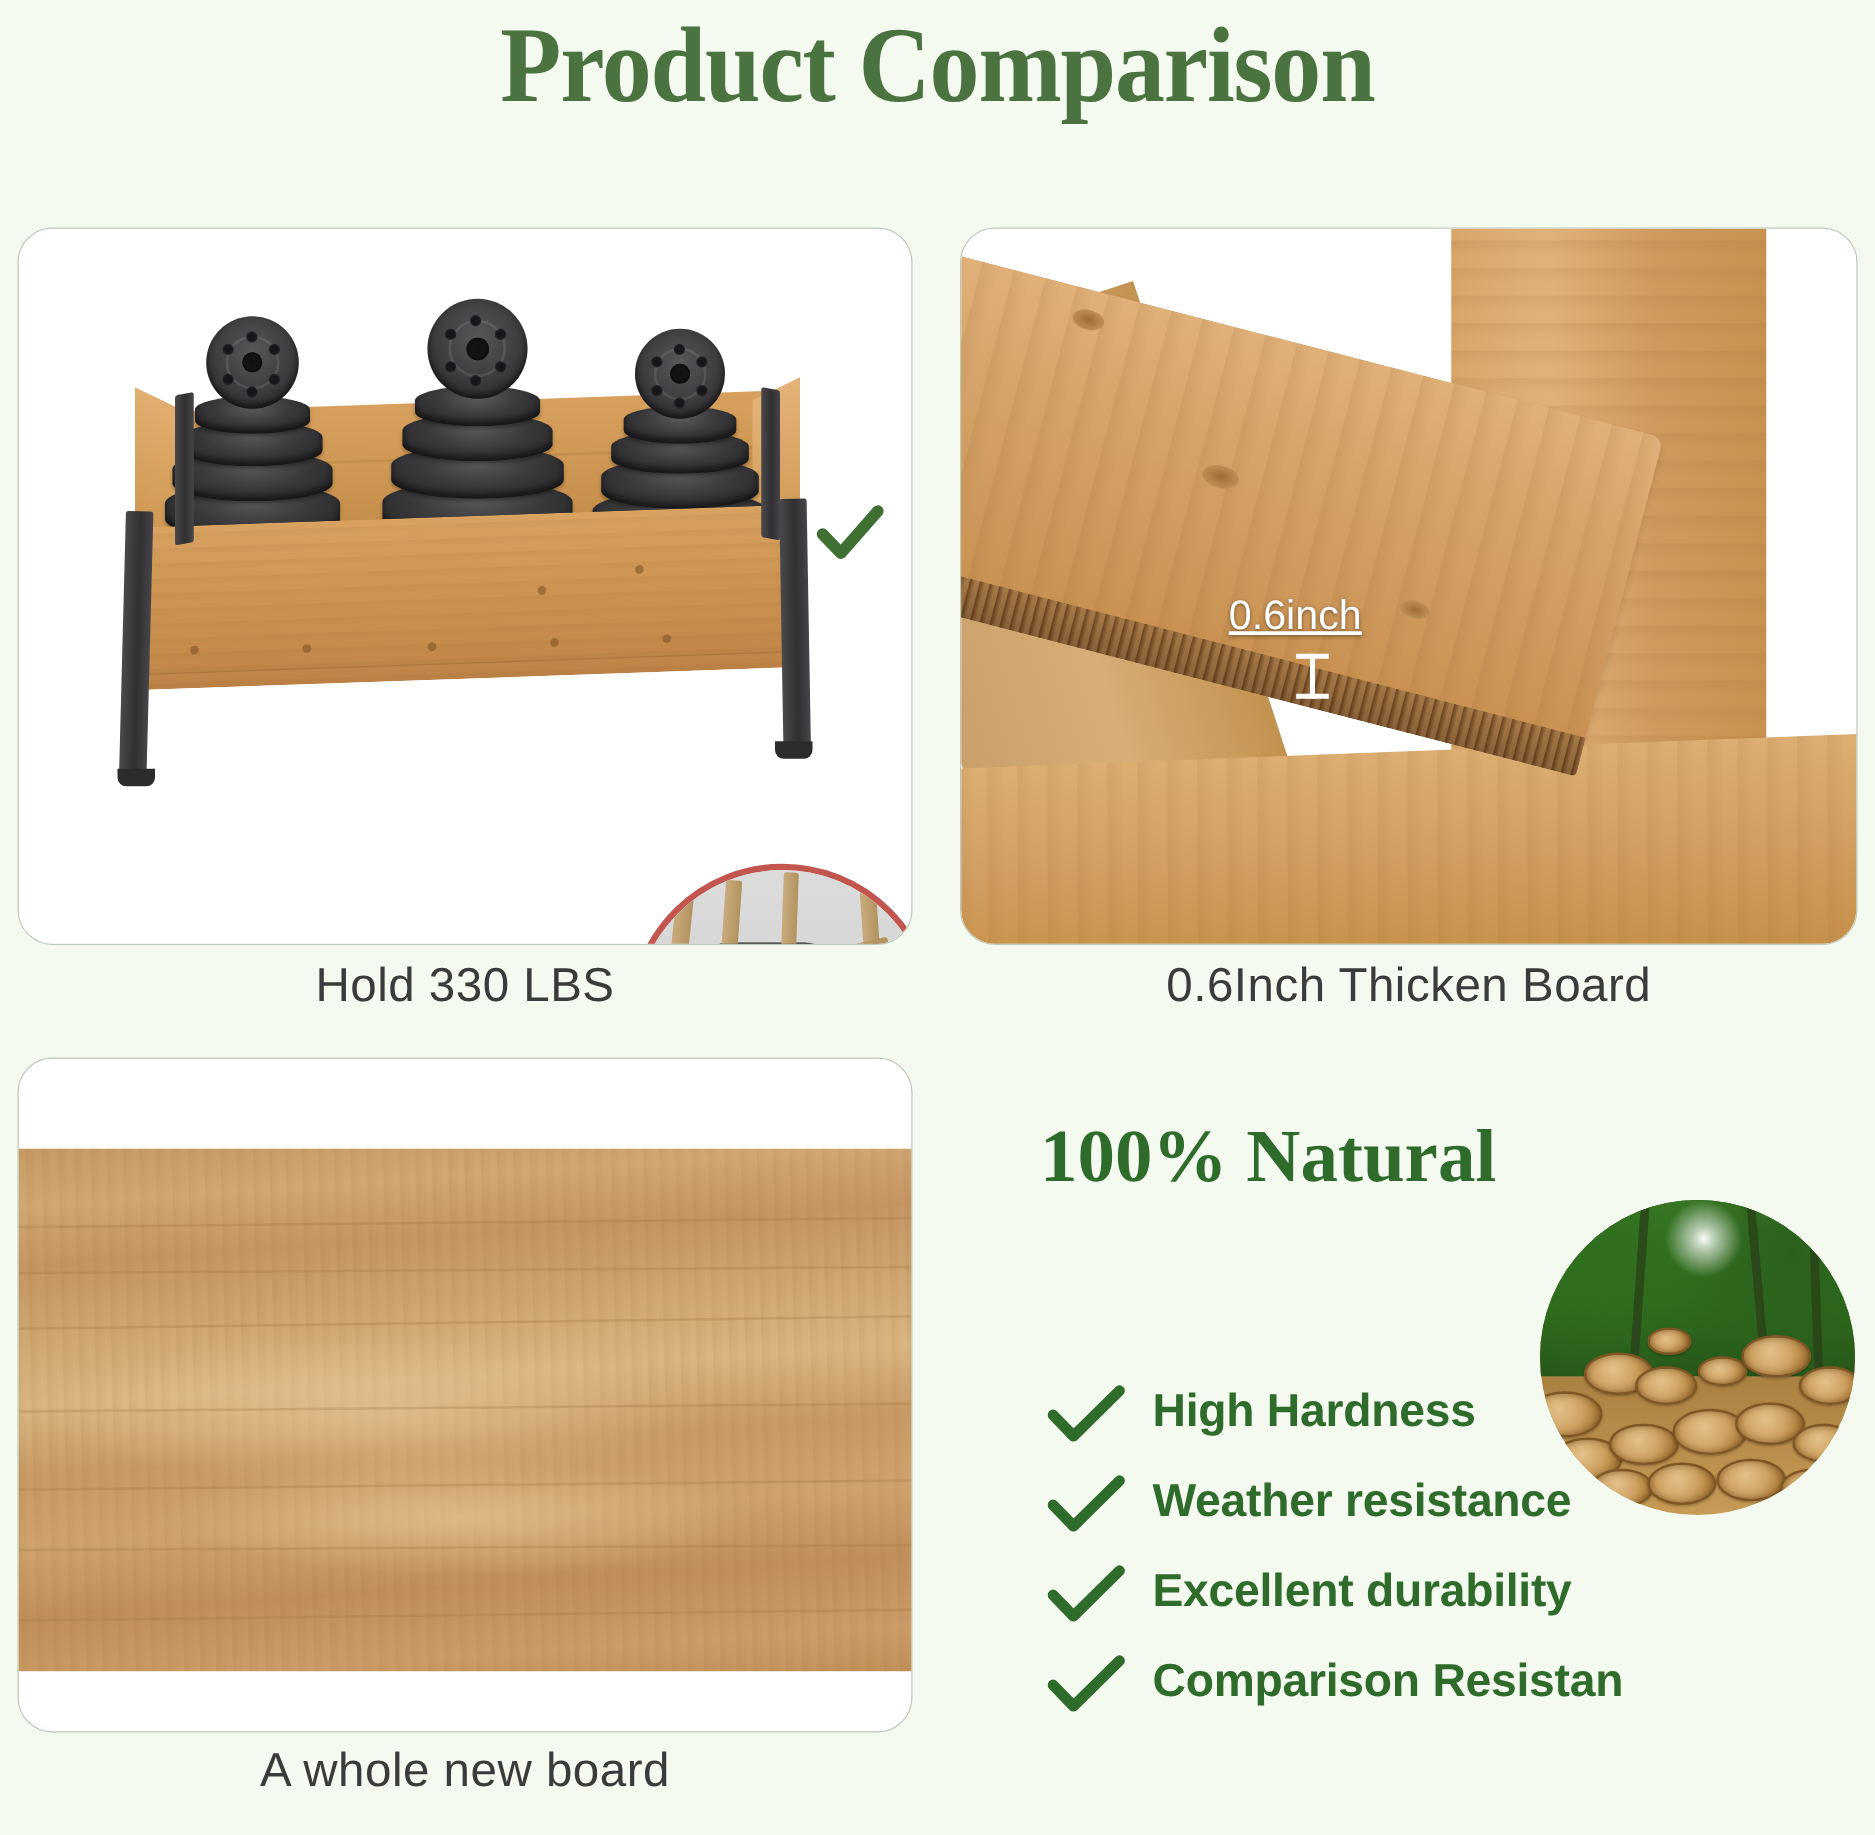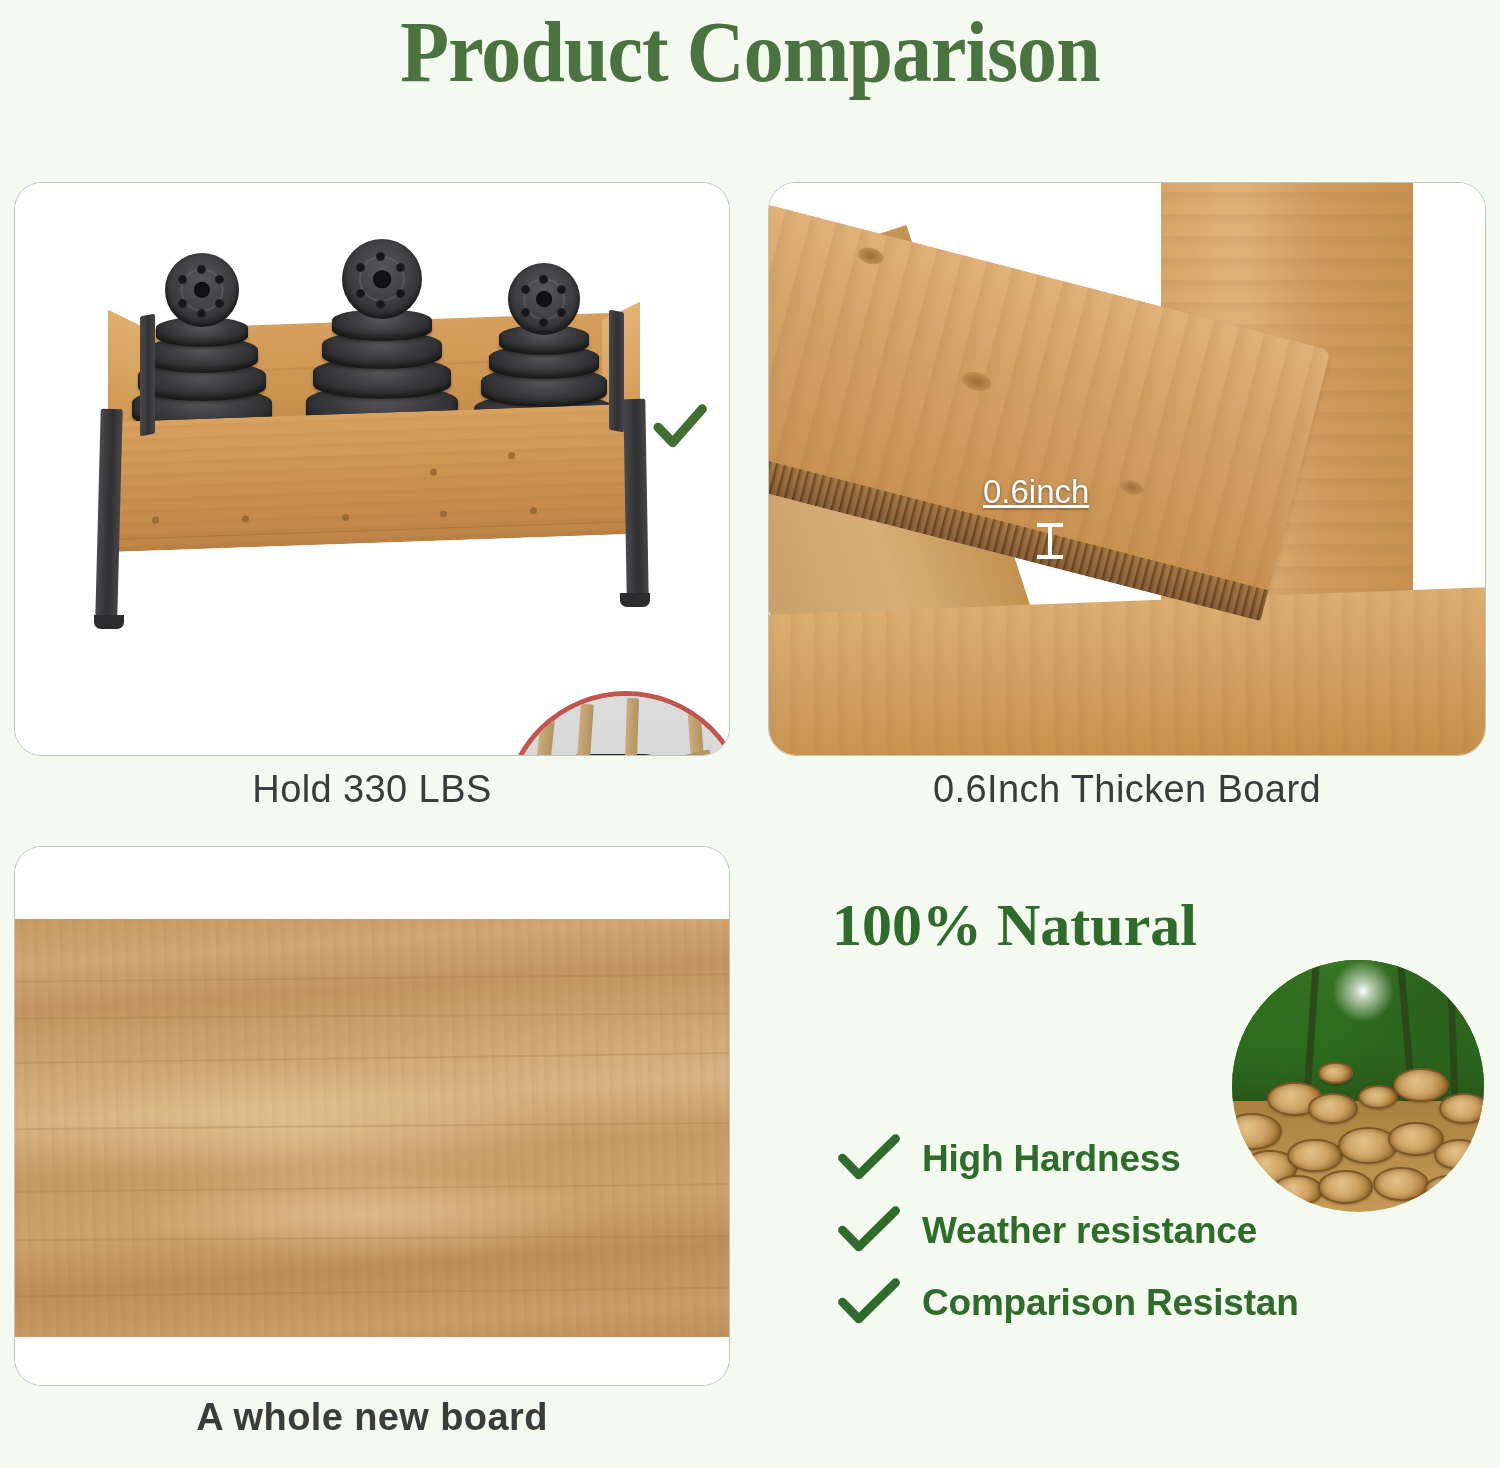--- a/index.html
+++ b/index.html
@@ -40,21 +40,21 @@
   .caption {
     position: absolute;
     text-align: center;
     font-size: 38px;
     color: #3b3b3b;
     letter-spacing: 0.4px;
     white-space: nowrap;
   }
   #cap-hold  { left: 14px;  top: 768px;  width: 716px; }
   #cap-thick { left: 768px; top: 768px;  width: 718px; }
-  #cap-board { left: 14px;  top: 1396px; width: 716px; font-weight: bold; }
+  #cap-board { left: 14px;  top: 1396px; width: 716px; }
 
   
   .check {
     position: absolute;
     width: 62px; height: 62px;
     color: #3f7032;
     z-index: 30;
   }
   .check svg { width: 100%; height: 100%; display: block; }
   #check-hold  { left: 634px; top: 212px; }
@@ -273,21 +273,21 @@
   .lc-trunk { position:absolute; width:7px; background:#2a3f1a; opacity:.75; }
   .lc-logs { position:absolute; left:0; bottom:0; width:100%; height:56%; }
   .log {
     position:absolute; border-radius:50%;
     background: radial-gradient(circle at 42% 38%, #e3c189 0%, #cfa464 45%, #b2823f 75%, #8a5f2a 100%);
     box-shadow: inset 0 0 6px rgba(90,58,22,0.55), 0 1px 2px rgba(0,0,0,.25);
     border: 2px solid #7e5724;
   }
 
   .feature-list { position:absolute; left: 838px; top: 1108px; width: 560px; }
-  .feature-row { display:flex; align-items:flex-end; height: 72px; }
+  .feature-row { display:flex; align-items:flex-start; height: 72px; }
   .feature-check { width: 62px; height: 46px; color:#2f6b2b; flex:0 0 62px; }
   .feature-check svg { width:100%; height:100%; display:block; }
   .feature-label {
     margin-left: 22px;
     font-size: 37px; font-weight: bold; color:#2f6b2b;
     white-space: nowrap; letter-spacing:-0.2px;
   }
 </style>
 </head>
 <body>
@@ -491,17 +491,25 @@
           </svg>
       </span>
       <span class="feature-label">Weather resistance</span>
     </div>
     <div class="feature-row">
       <span class="feature-check">
         <svg viewBox="0 0 24 18">
             <path d="M1.6 9.4 L8.0 16.0 L22.4 1.8" fill="none" stroke="currentColor" stroke-width="3.4" stroke-linecap="round" stroke-linejoin="round"></path>
           </svg>
       </span>
+      <span class="feature-label">Excellent durability</span>
+    </div>
+    <div class="feature-row">
+      <span class="feature-check">
+        <svg viewBox="0 0 24 18">
+            <path d="M1.6 9.4 L8.0 16.0 L22.4 1.8" fill="none" stroke="currentColor" stroke-width="3.4" stroke-linecap="round" stroke-linejoin="round"></path>
+          </svg>
+      </span>
       <span class="feature-label">Comparison Resistan</span>
     </div>
   </div>
 
 </div>
 
 </body></html>

